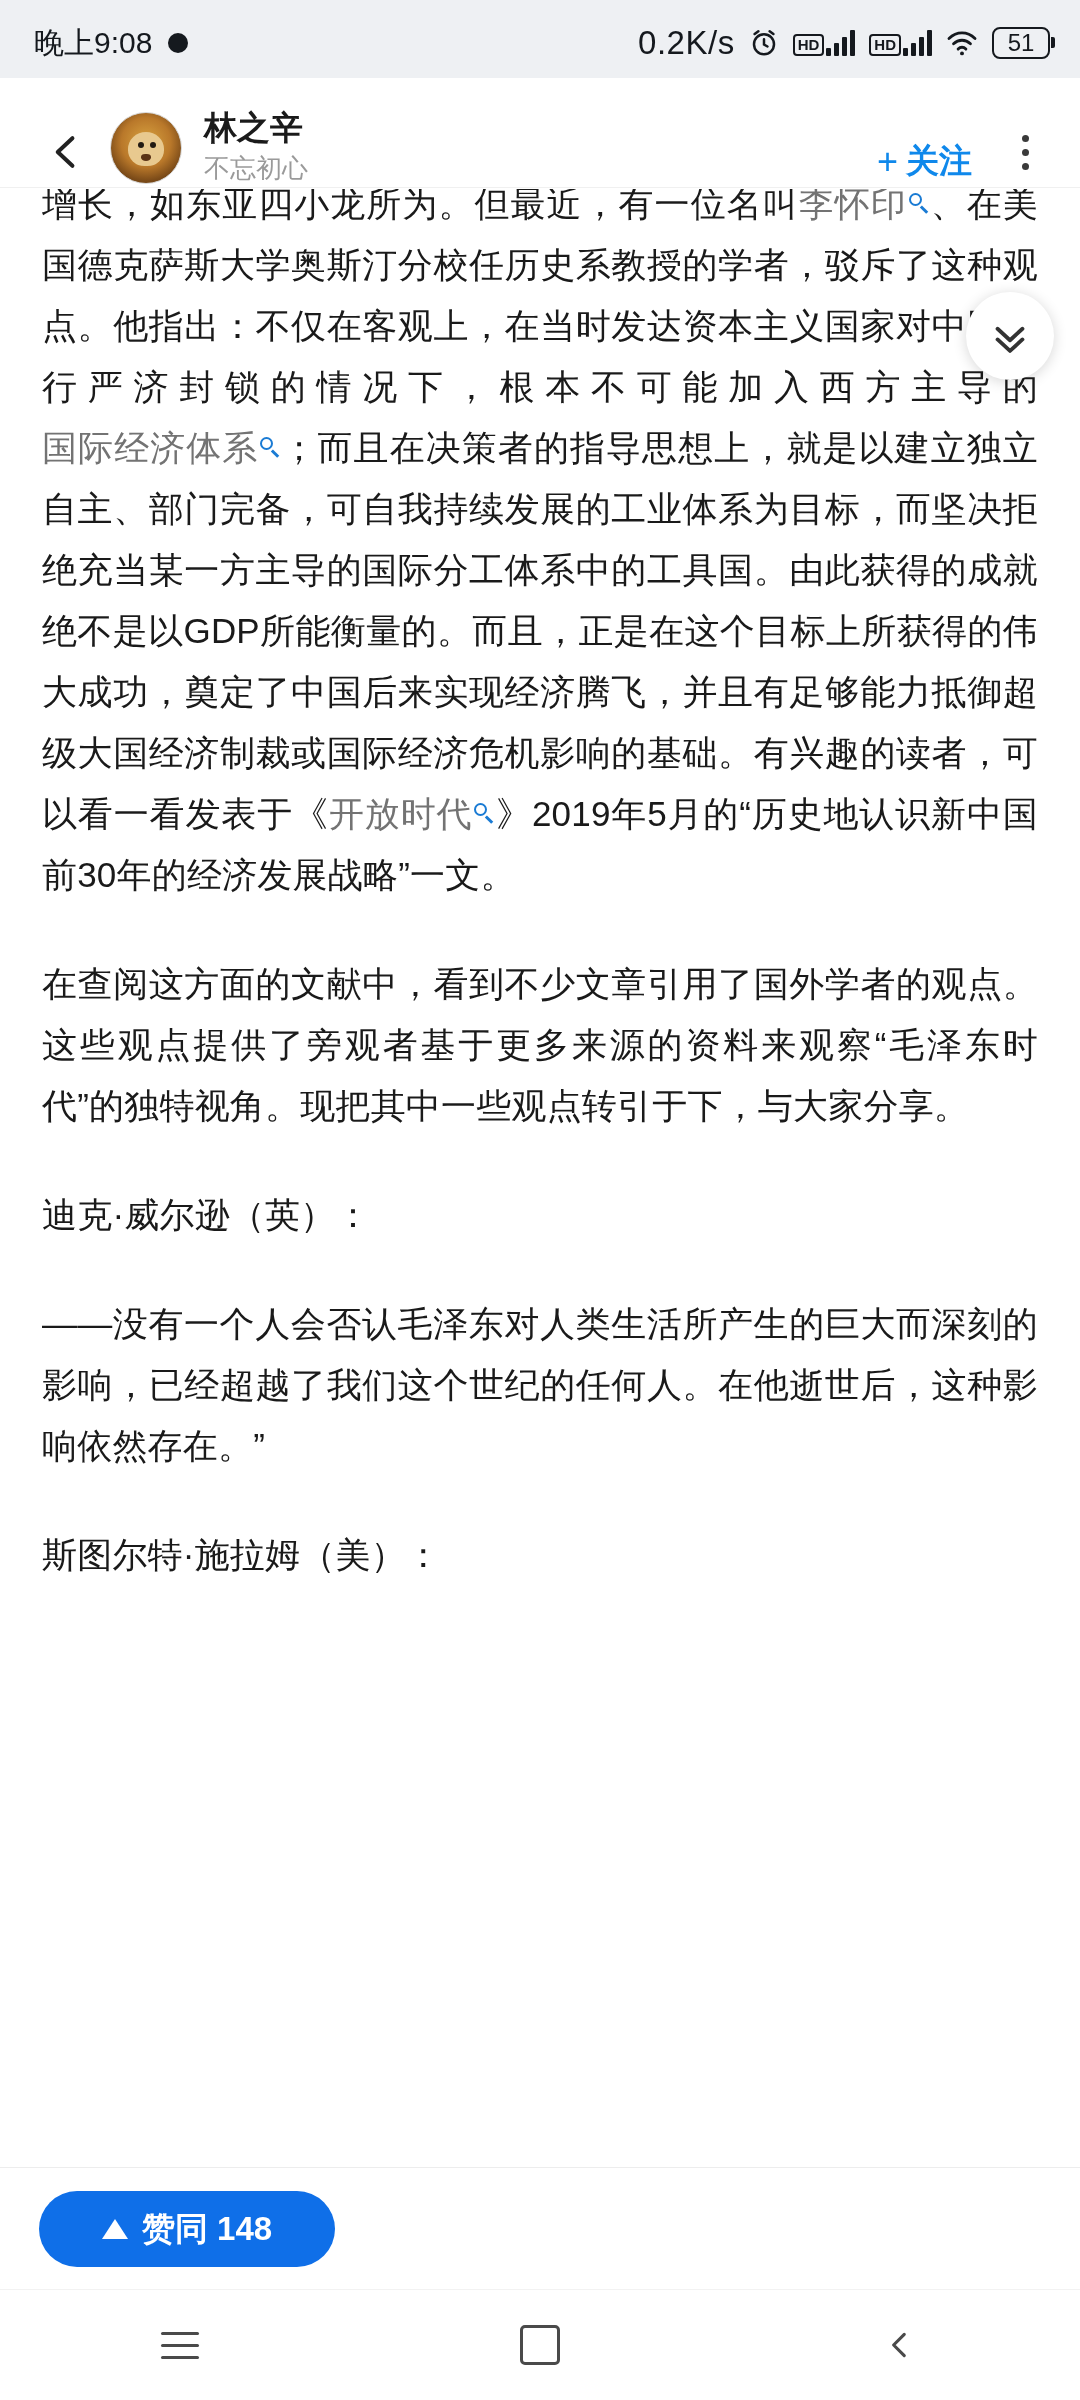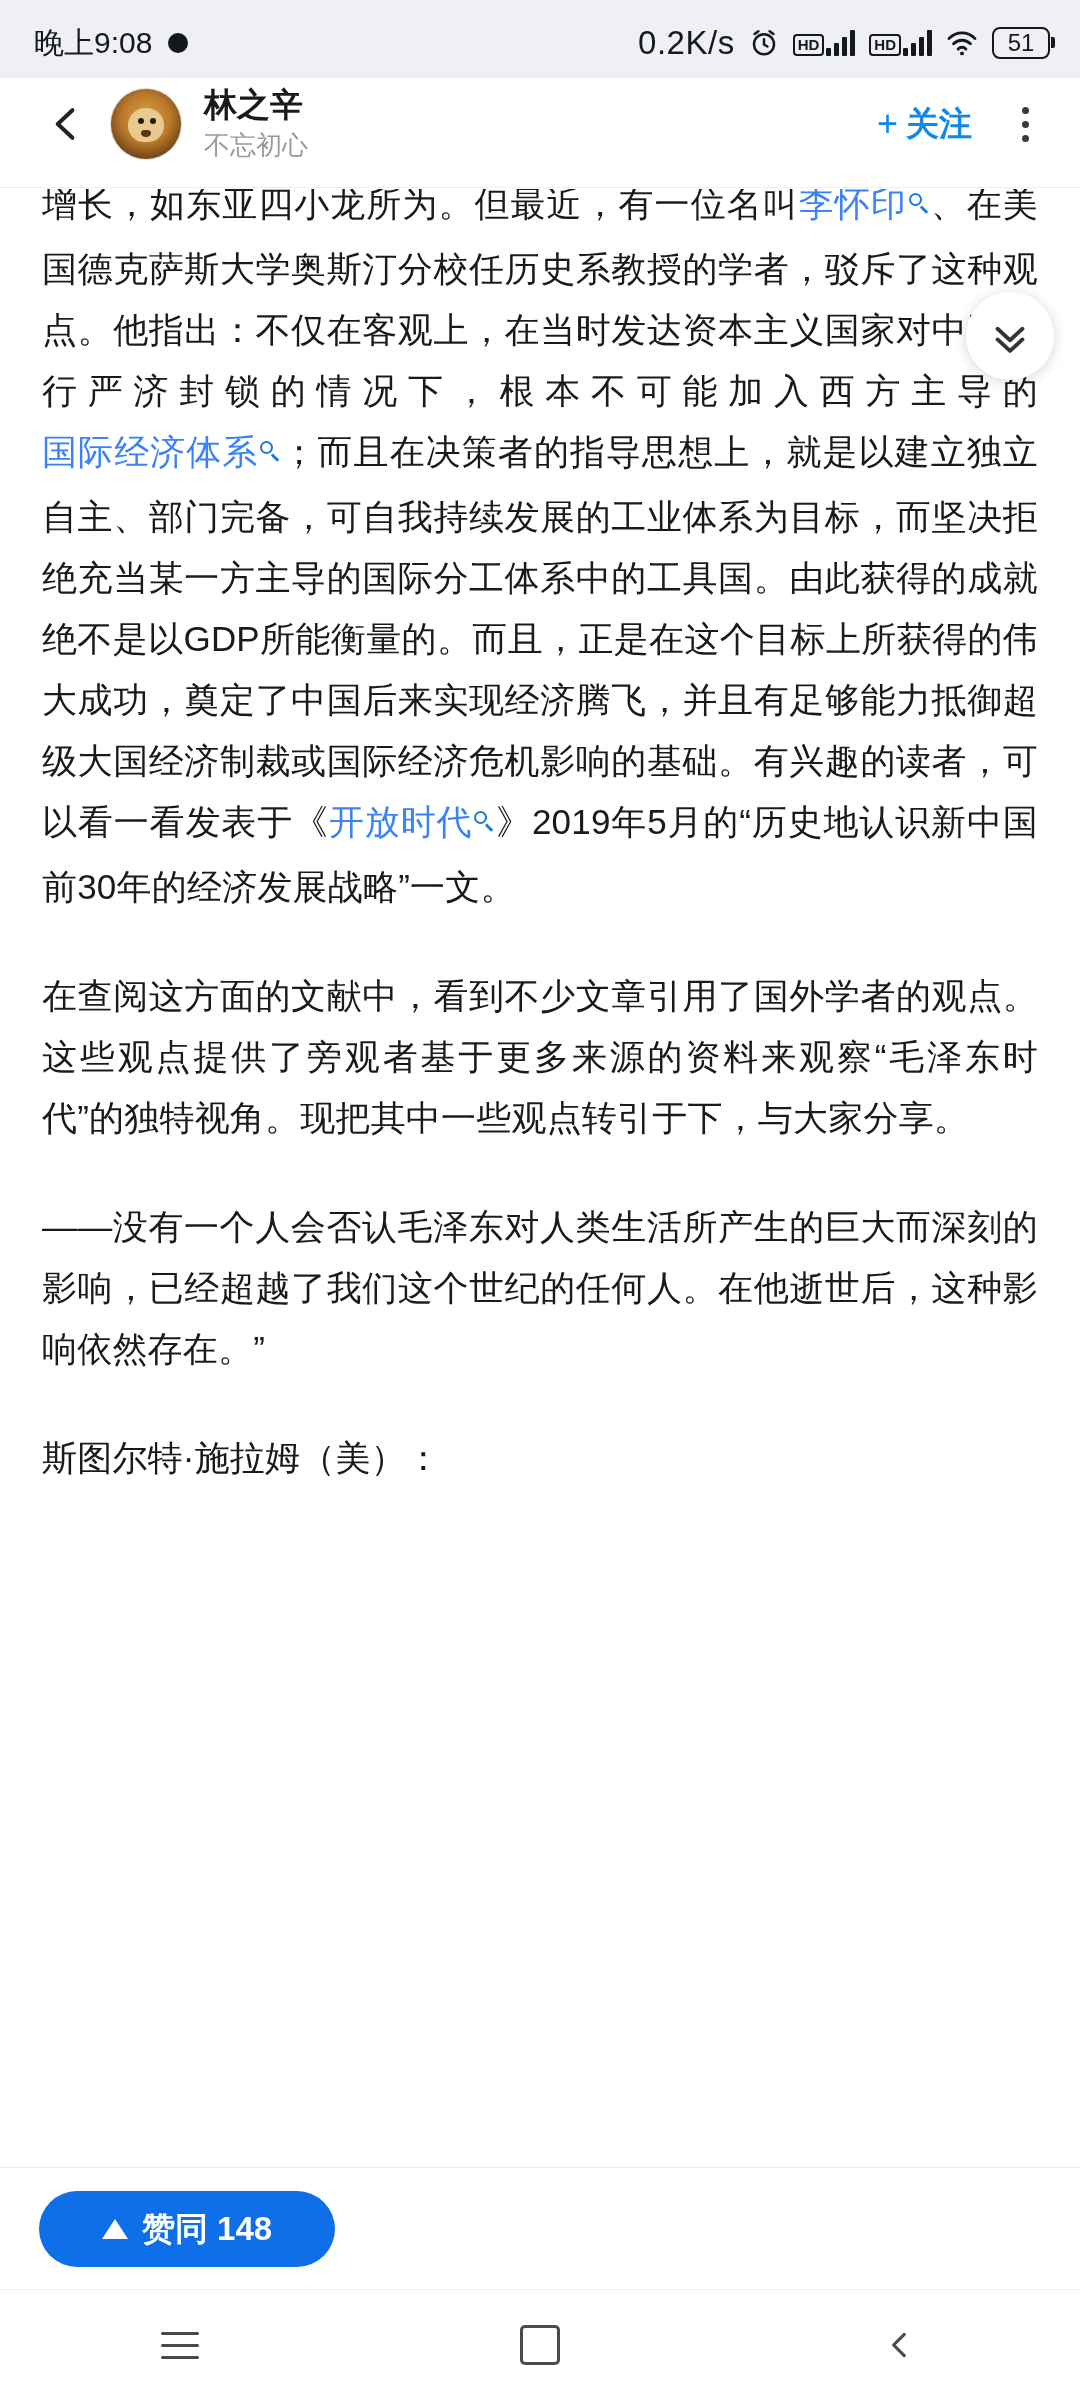--- a/index.html
+++ b/index.html
@@ -93,22 +93,22 @@
     height: 11px;
     background: #15191e;
     border-radius: 0 2px 2px 0;
   }
 
   
   .app-header {
     height: 110px;
     background: #ffffff;
     display: flex;
-    align-items: center;
-    padding: 0 28px 17px 34px;
+    align-items: flex-end;
+    padding: 0 28px 3px 34px;
     box-sizing: border-box;
     border-bottom: 1px solid #f0f0f0;
   }
   .back-btn {
     width: 64px;
     height: 64px;
     display: flex;
     align-items: center;
     justify-content: center;
     flex: 0 0 auto;
@@ -223,24 +223,23 @@
     margin: 0 0 48px 0;
     font-size: 35px;
     line-height: 61px;
     color: #1a1a1a;
     text-align: justify;
     letter-spacing: 0.2px;
   }
   .article p.first { margin-top: -16px; }
   .article p.last { margin-bottom: 0; }
   .lnk {
-    color: #3b82f6;
+    color: #737373;
     position: relative;
     white-space: nowrap;
-    font-family: Liberation Mono, monospace;
   }
   .mag {
     display: inline-block;
     width: 21px;
     height: 21px;
     position: relative;
     vertical-align: 2px;
     margin-left: 2px;
   }
   .mag:before {
@@ -448,20 +447,21 @@
   <div class="more-btn">
     <i></i>
       <i></i>
       <i></i>
   </div>
 </div>
 
 <div class="article">
   <p class="first">增长，如东亚四小龙所为。但最近，有一位名叫<span class="lnk">李怀印<span class="mag"></span></span>、在美国德克萨斯大学奥斯汀分校任历史系教授的学者，驳斥了这种观点。他指出：不仅在客观上，在当时发达资本主义国家对中国实行严济封锁的情况下，根本不可能加入西方主导的<span class="lnk">国际经济体系<span class="mag"></span></span>；而且在决策者的指导思想上，就是以建立独立自主、部门完备，可自我持续发展的工业体系为目标，而坚决拒绝充当某一方主导的国际分工体系中的工具国。由此获得的成就绝不是以GDP所能衡量的。而且，正是在这个目标上所获得的伟大成功，奠定了中国后来实现经济腾飞，并且有足够能力抵御超级大国经济制裁或国际经济危机影响的基础。有兴趣的读者，可以看一看发表于《<span class="lnk">开放时代<span class="mag"></span></span>》2019年5月的“历史地认识新中国前30年的经济发展战略”一文。</p>
   <p>在查阅这方面的文献中，看到不少文章引用了国外学者的观点。这些观点提供了旁观者基于更多来源的资料来观察“毛泽东时代”的独特视角。现把其中一些观点转引于下，与大家分享。</p>
+  <p>迪克·威尔逊（英）：</p>
   <p>——没有一个人会否认毛泽东对人类生活所产生的巨大而深刻的影响，已经超越了我们这个世纪的任何人。在他逝世后，这种影响依然存在。”</p>
   <p class="last">斯图尔特·施拉姆（美）：</p>
 </div>
 
 <div class="expand-chip">
   <svg width="46" height="46" viewBox="0 0 24 24">
     <path d="M5.5 8.2L12 14.2l6.5-6" fill="none" stroke="#333" stroke-width="2" stroke-linecap="round" stroke-linejoin="round"></path>
     <path d="M5.5 13.8L12 19.8l6.5-6" fill="none" stroke="#333" stroke-width="2" stroke-linecap="round" stroke-linejoin="round"></path>
   </svg>
 </div>

